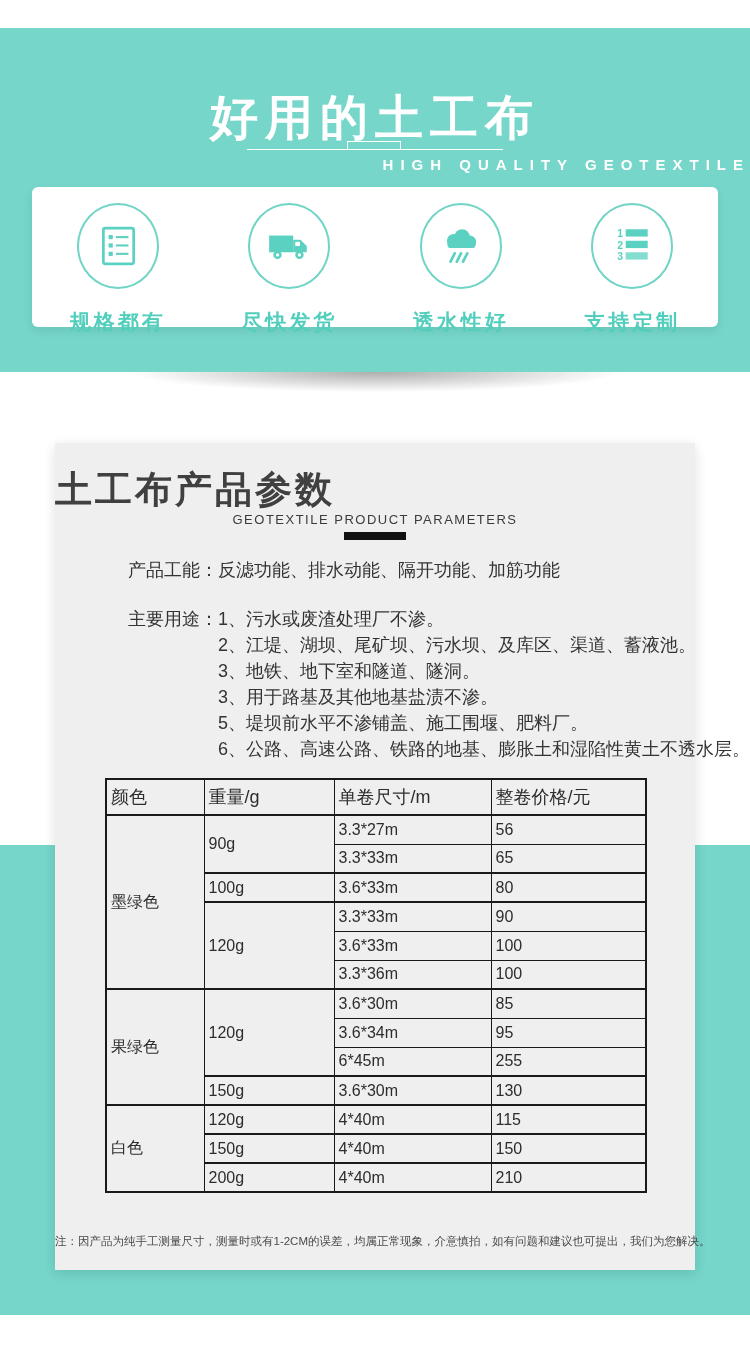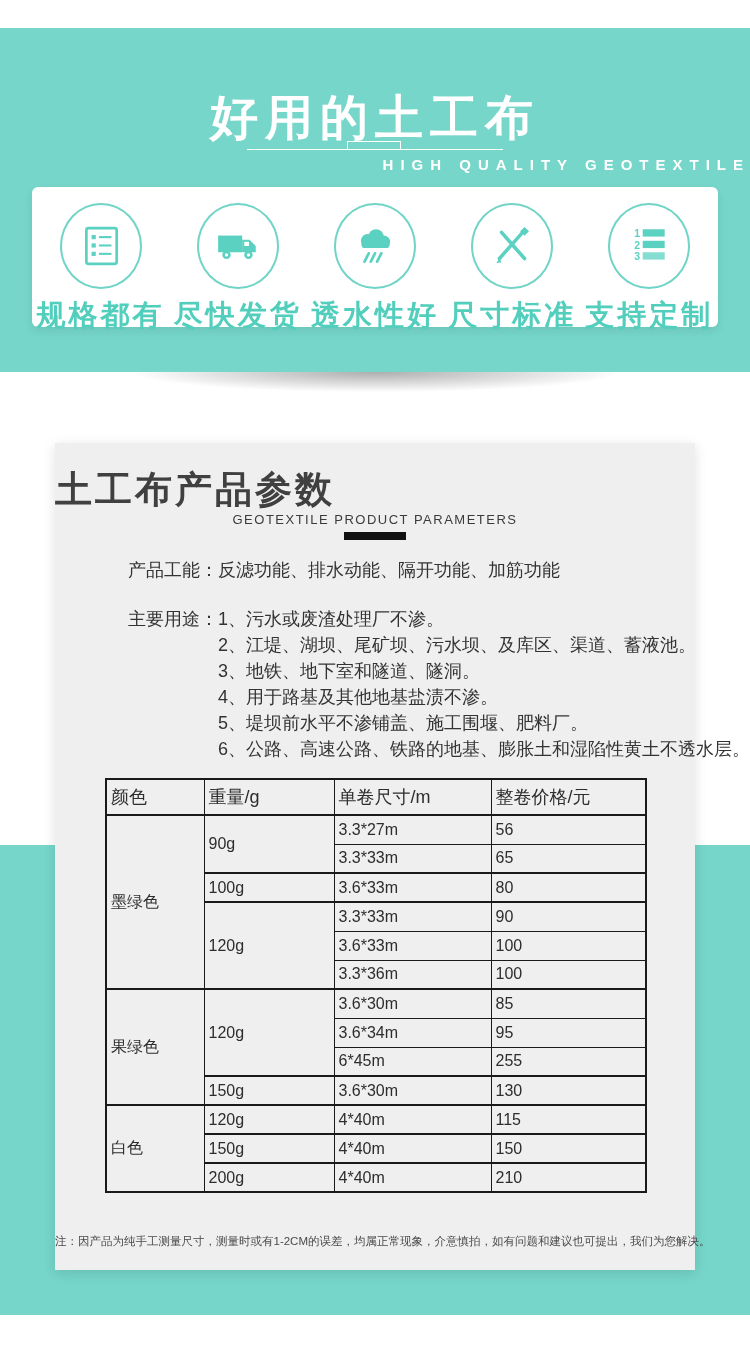--- a/index.html
+++ b/index.html
@@ -32,21 +32,21 @@
     position:absolute; left:32px; top:187px; width:686px; height:140px;
     background:#ffffff; border-radius:6px; box-shadow:0 4px 10px rgba(0,0,0,.08);
     display:flex; justify-content:space-around; align-items:flex-start;
   }
   .feature { display:flex; flex-direction:column; align-items:center; width:132px; }
   .feature .circle {
     margin-top:16px; width:82px; height:86px; border:2px solid var(--circle); border-radius:50%;
     display:flex; align-items:center; justify-content:center; box-sizing:border-box;
   }
   .feature .label {
-    margin-top:7px; color:var(--label); font-size:29px; font-weight:bold; letter-spacing:3px; white-space:nowrap;
+    margin-top:19px; color:var(--label); font-size:21px; font-weight:bold; letter-spacing:3px; white-space:nowrap;
   }
   
   .card {
     position:absolute; left:55px; top:443px; width:640px; height:827px;
     background:var(--cardbg); box-shadow:0 3px 12px rgba(0,0,0,.12);
   }
   .card-title {
     position:absolute; left:0; top:22px; width:100%; text-align:left;
     color:#404040; font-size:37px; font-weight:bold; letter-spacing:3px;
   }
@@ -140,31 +140,20 @@
           <circle cx="30.5" cy="18" r="6" fill="var(--icon)"></circle>
           <rect x="9" y="17" width="27" height="7" rx="3.5" fill="var(--icon)"></rect>
           <line x1="16" y1="29" x2="12" y2="37" stroke="var(--icon)" stroke-width="2.6" stroke-linecap="round"></line>
           <line x1="22" y1="29" x2="18" y2="37" stroke="var(--icon)" stroke-width="2.6" stroke-linecap="round"></line>
           <line x1="28" y1="29" x2="24" y2="37" stroke="var(--icon)" stroke-width="2.6" stroke-linecap="round"></line>
         </svg>
       </div>
       <div class="label">透水性好</div>
     </div>
 
-    <div class="feature">
-      <div class="circle">
-        <svg class="icon-svg" width="46" height="46" viewBox="0 0 44 44">
-          <line x1="12" y1="9" x2="34" y2="34" stroke="var(--icon)" stroke-width="3.4" stroke-linecap="round"></line>
-          <line x1="33" y1="8" x2="10" y2="34" stroke="var(--icon)" stroke-width="3.4" stroke-linecap="round"></line>
-          <path d="M10 34 l-3 4.5 5 -1 z" fill="var(--icon)"></path>
-          <rect x="31" y="5" width="6" height="6" transform="rotate(45 34 8)" fill="var(--icon)"></rect>
-        </svg>
-      </div>
-      <div class="label">尺寸标准</div>
-    </div>
 
     <div class="feature">
       <div class="circle">
         <svg class="icon-svg" width="46" height="46" viewBox="0 0 44 44">
           <text x="8" y="13.5" font-size="10" font-weight="bold" fill="var(--icon)" font-family="Liberation Sans, sans-serif">1</text>
           <text x="8" y="24.5" font-size="10" font-weight="bold" fill="var(--icon)" font-family="Liberation Sans, sans-serif">2</text>
           <text x="8" y="35.5" font-size="10" font-weight="bold" fill="var(--icon)" font-family="Liberation Sans, sans-serif">3</text>
           <rect x="16" y="6" width="21" height="7" fill="var(--icon)"></rect>
           <rect x="16" y="17" width="21" height="7" fill="var(--icon)"></rect>
           <rect x="16" y="28" width="21" height="7" fill="var(--icon)" fill-opacity="0.75"></rect>
@@ -188,21 +177,21 @@
       <span class="row-label">产品工能：</span>
       <span class="row-text">反滤功能、排水动能、隔开功能、加筋功能</span>
     </div>
 
     <div class="uses-row">
       <span class="row-label">主要用途：</span>
       <span class="uses-list">
         <div class="use-line">1、污水或废渣处理厂不渗。</div>
         <div class="use-line">2、江堤、湖坝、尾矿坝、污水坝、及库区、渠道、蓄液池。</div>
         <div class="use-line">3、地铁、地下室和隧道、隧洞。</div>
-        <div class="use-line">4、用于路基及其他地基盐渍不渗。</div>
+        <div class="use-line">3、用于路基及其他地基盐渍不渗。</div>
         <div class="use-line">5、堤坝前水平不渗铺盖、施工围堰、肥料厂。</div>
         <div class="use-line">6、公路、高速公路、铁路的地基、膨胀土和湿陷性黄土不透水层。</div>
       </span>
     </div>
 
     <table class="price-table">
       <colgroup>
         <col style="width:98px">
           <col style="width:130px">
           <col style="width:157px">

